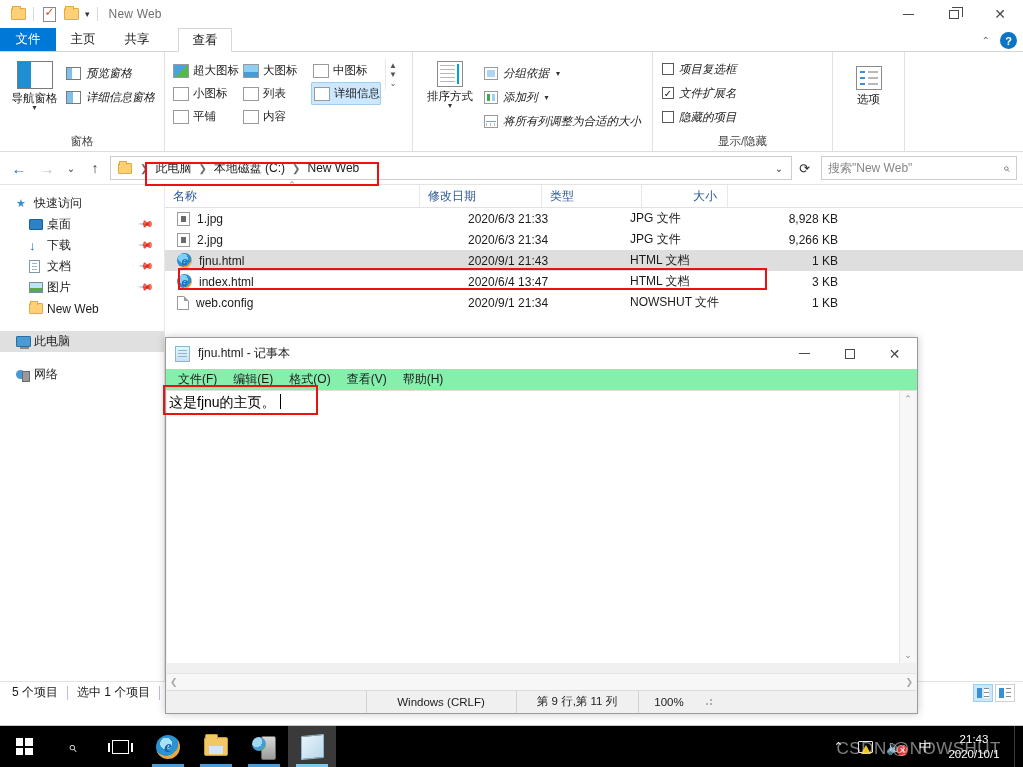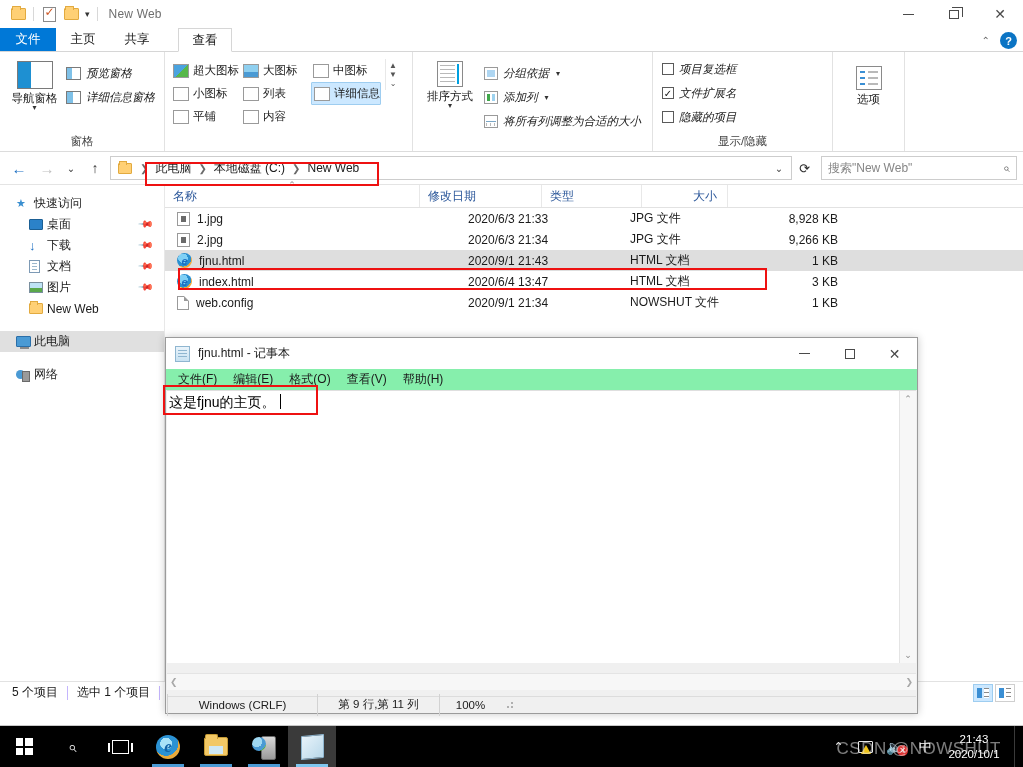--- a/index.html
+++ b/index.html
@@ -323,23 +323,23 @@
     display: flex; flex-direction: column; justify-content: space-between; align-items: center;
     padding: 3px 0; font-size: 9px; color: #8a8a8a;
   }
   .np-hscroll {
     position: absolute; left: 1px; right: 1px; bottom: 23px; height: 17px;
     background: #f7f7f7; border-top: 1px solid #e4e4e4;
     display: flex; justify-content: space-between; align-items: center;
     padding: 0 3px; font-size: 9px; color: #a8a8a8;
   }
   .np-status {
-    position: absolute; left: 1px; right: 1px; bottom: 1px; height: 16px;
+    position: absolute; left: 1px; right: 1px; bottom: 1px; height: 22px;
     background: #f0f0f0; border-top: 1px solid #dcdcdc;
-    display: flex; align-items: center; justify-content: flex-start;
+    display: flex; align-items: center; justify-content: center;
     font-size: 11.5px; color: #1b1b1b;
   }
   .np-st-seg {
     border-left: 1px solid #d2d2d2; height: 22px; display: flex; align-items: center;
     justify-content: center; padding: 0 10px;
   }
   .np-grip {
     width: 14px; height: 14px; margin-left: 2px; margin-right: 2px;
     background:
       radial-gradient(circle 1px at 9px 9px, #b0b0b0 99%, transparent) ,

